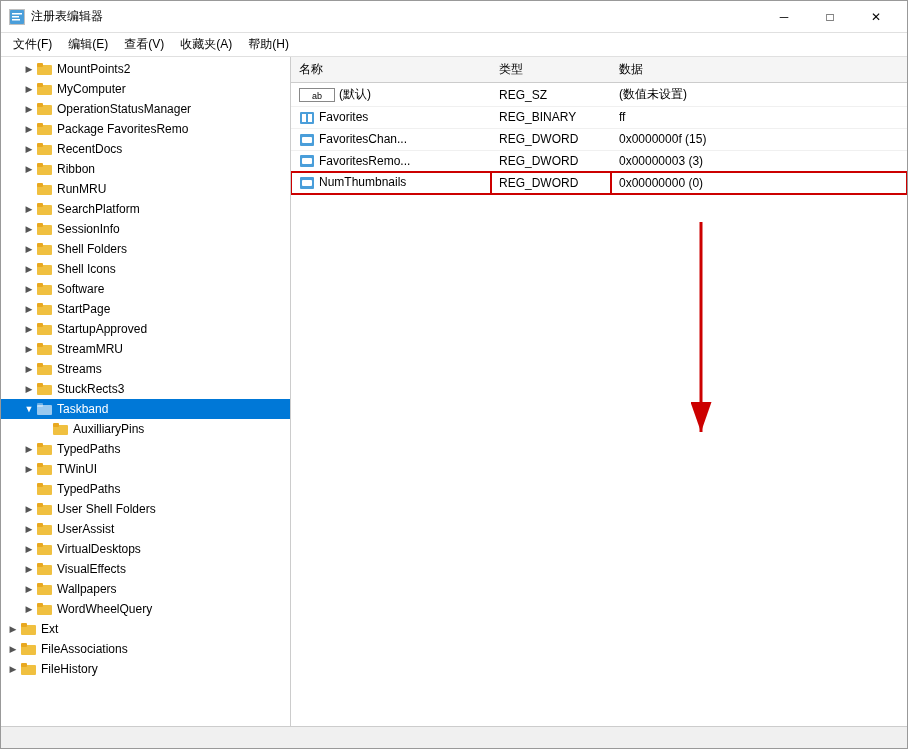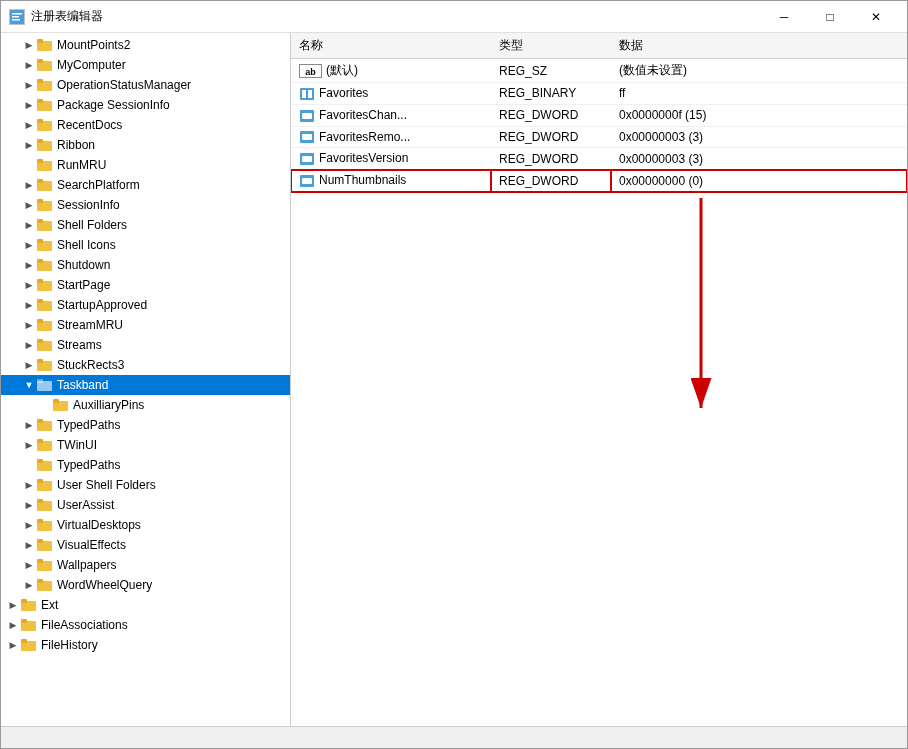--- a/index.html
+++ b/index.html
@@ -202,20 +202,27 @@
       </svg>
     </span>
     <span class="title-bar-text">注册表编辑器</span>
     <div class="window-controls">
       <div class="window-control">─</div>
       <div class="window-control">□</div>
       <div class="window-control close">✕</div>
     </div>
   </div>
 
+  <div class="menu-bar">
+    <div class="menu-item">文件(F)</div>
+    <div class="menu-item">编辑(E)</div>
+    <div class="menu-item">查看(V)</div>
+    <div class="menu-item">收藏夹(A)</div>
+    <div class="menu-item">帮助(H)</div>
+  </div>
 
 
   <div class="main-content">
 
     <div class="tree-panel">
 
       <div id="tree-container">
           <div class="tree-item" style="padding-left: 20px;">
             <span class="tree-toggle" style="font-size: 9px; color: rgb(85, 85, 85);">▶</span>
             <span style="margin-right: 4px; display: inline-block;"><svg width="16" height="14" viewBox="0 0 16 14">
@@ -239,21 +246,21 @@
     <rect x="0" y="2" width="6" height="4" rx="1" fill="#e8a820"></rect>
   </svg></span>
             <span class="tree-label">OperationStatusManager</span>
           </div>
           <div class="tree-item" style="padding-left: 20px;">
             <span class="tree-toggle" style="font-size: 9px; color: rgb(85, 85, 85);">▶</span>
             <span style="margin-right: 4px; display: inline-block;"><svg width="16" height="14" viewBox="0 0 16 14">
     <rect x="0" y="4" width="15" height="10" rx="1" fill="#f0c040"></rect>
     <rect x="0" y="2" width="6" height="4" rx="1" fill="#e8a820"></rect>
   </svg></span>
-            <span class="tree-label">Package SessionInfo</span>
+            <span class="tree-label">Package FavoritesRemo</span>
           </div>
           <div class="tree-item" style="padding-left: 20px;">
             <span class="tree-toggle" style="font-size: 9px; color: rgb(85, 85, 85);">▶</span>
             <span style="margin-right: 4px; display: inline-block;"><svg width="16" height="14" viewBox="0 0 16 14">
     <rect x="0" y="4" width="15" height="10" rx="1" fill="#f0c040"></rect>
     <rect x="0" y="2" width="6" height="4" rx="1" fill="#e8a820"></rect>
   </svg></span>
             <span class="tree-label">RecentDocs</span>
           </div>
           <div class="tree-item" style="padding-left: 20px;">
@@ -303,21 +310,21 @@
     <rect x="0" y="2" width="6" height="4" rx="1" fill="#e8a820"></rect>
   </svg></span>
             <span class="tree-label">Shell Icons</span>
           </div>
           <div class="tree-item" style="padding-left: 20px;">
             <span class="tree-toggle" style="font-size: 9px; color: rgb(85, 85, 85);">▶</span>
             <span style="margin-right: 4px; display: inline-block;"><svg width="16" height="14" viewBox="0 0 16 14">
     <rect x="0" y="4" width="15" height="10" rx="1" fill="#f0c040"></rect>
     <rect x="0" y="2" width="6" height="4" rx="1" fill="#e8a820"></rect>
   </svg></span>
-            <span class="tree-label">Shutdown</span>
+            <span class="tree-label">Software</span>
           </div>
           <div class="tree-item" style="padding-left: 20px;">
             <span class="tree-toggle" style="font-size: 9px; color: rgb(85, 85, 85);">▶</span>
             <span style="margin-right: 4px; display: inline-block;"><svg width="16" height="14" viewBox="0 0 16 14">
     <rect x="0" y="4" width="15" height="10" rx="1" fill="#f0c040"></rect>
     <rect x="0" y="2" width="6" height="4" rx="1" fill="#e8a820"></rect>
   </svg></span>
             <span class="tree-label">StartPage</span>
           </div>
           <div class="tree-item" style="padding-left: 20px;">
@@ -471,21 +478,21 @@
       <table class="registry-table">
         <thead>
           <tr>
             <th style="width:200px">名称</th>
             <th style="width:120px">类型</th>
             <th>数据</th>
           </tr>
         </thead>
         <tbody id="table-body">
         <tr>
-              <td><span style="display:inline-block;width:23px;height:14px;margin-right:4px;vertical-align:middle;background:#fff;border:1px solid #888;font-size:9px;font-weight:bold;color:#000;text-align:center;line-height:14px">ab</span><span>(默认)</span></td>
+              <td><span style="display:inline-block;width:36px;height:14px;margin-right:4px;vertical-align:middle;background:#fff;border:1px solid #888;font-size:9px;font-weight:normal;color:#000;text-align:center;line-height:14px">ab</span><span>(默认)</span></td>
               <td>REG_SZ</td>
               <td>(数值未设置)</td>
             </tr>
             <tr>
               <td><span style="display:inline-block;width:16px;height:14px;margin-right:4px;vertical-align:middle;"><svg width="16" height="14" viewBox="0 0 16 14">
                     <rect x="1" y="1" width="14" height="12" rx="1" fill="#4a9eda"></rect>
                     <rect x="3" y="3" width="4" height="8" fill="#fff"></rect>
                     <rect x="9" y="3" width="4" height="8" fill="#fff"></rect>
                   </svg></span><span>Favorites</span></td>
               <td>REG_BINARY</td>
@@ -500,28 +507,20 @@
               <td>0x0000000f (15)</td>
             </tr>
             <tr>
               <td><span style="display:inline-block;width:16px;height:14px;margin-right:4px;vertical-align:middle;"><svg width="16" height="14" viewBox="0 0 16 14">
                     <rect x="1" y="1" width="14" height="12" rx="1" fill="#4a9eda"></rect>
                     <rect x="3" y="4" width="10" height="6" fill="#fff" rx="1"></rect>
                   </svg></span><span>FavoritesRemo...</span></td>
               <td>REG_DWORD</td>
               <td>0x00000003 (3)</td>
             </tr>
-            <tr>
-              <td><span style="display:inline-block;width:16px;height:14px;margin-right:4px;vertical-align:middle;"><svg width="16" height="14" viewBox="0 0 16 14">
-                    <rect x="1" y="1" width="14" height="12" rx="1" fill="#4a9eda"></rect>
-                    <rect x="3" y="4" width="10" height="6" fill="#fff" rx="1"></rect>
-                  </svg></span><span>FavoritesVersion</span></td>
-              <td>REG_DWORD</td>
-              <td>0x00000003 (3)</td>
-            </tr>
             <tr class="highlighted-row">
               <td><span style="display:inline-block;width:16px;height:14px;margin-right:4px;vertical-align:middle;"><svg width="16" height="14" viewBox="0 0 16 14">
                     <rect x="1" y="1" width="14" height="12" rx="1" fill="#4a9eda"></rect>
                     <rect x="3" y="4" width="10" height="6" fill="#fff" rx="1"></rect>
                   </svg></span><span>NumThumbnails</span></td>
               <td>REG_DWORD</td>
               <td>0x00000000 (0)</td>
             </tr>
           </tbody>
       </table>

